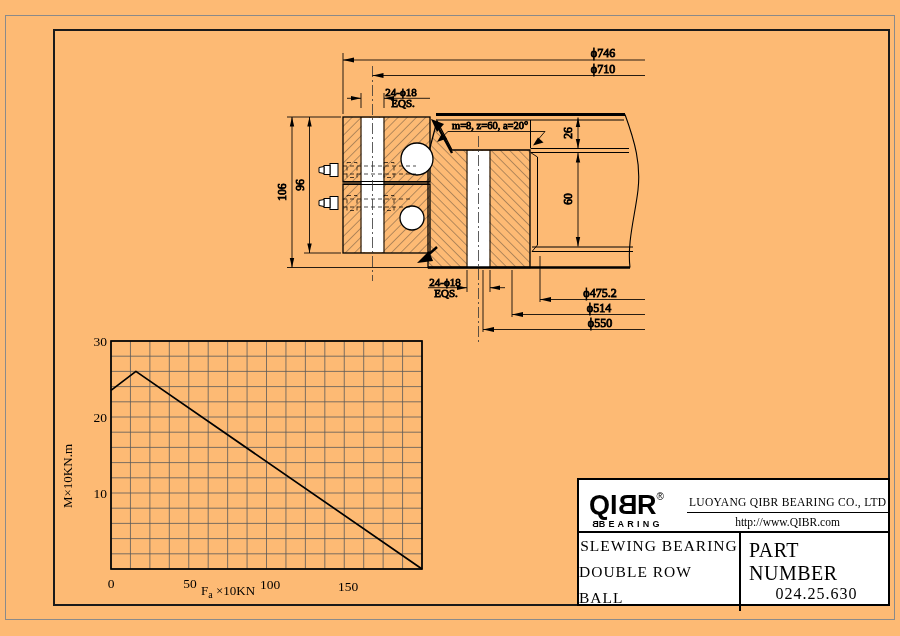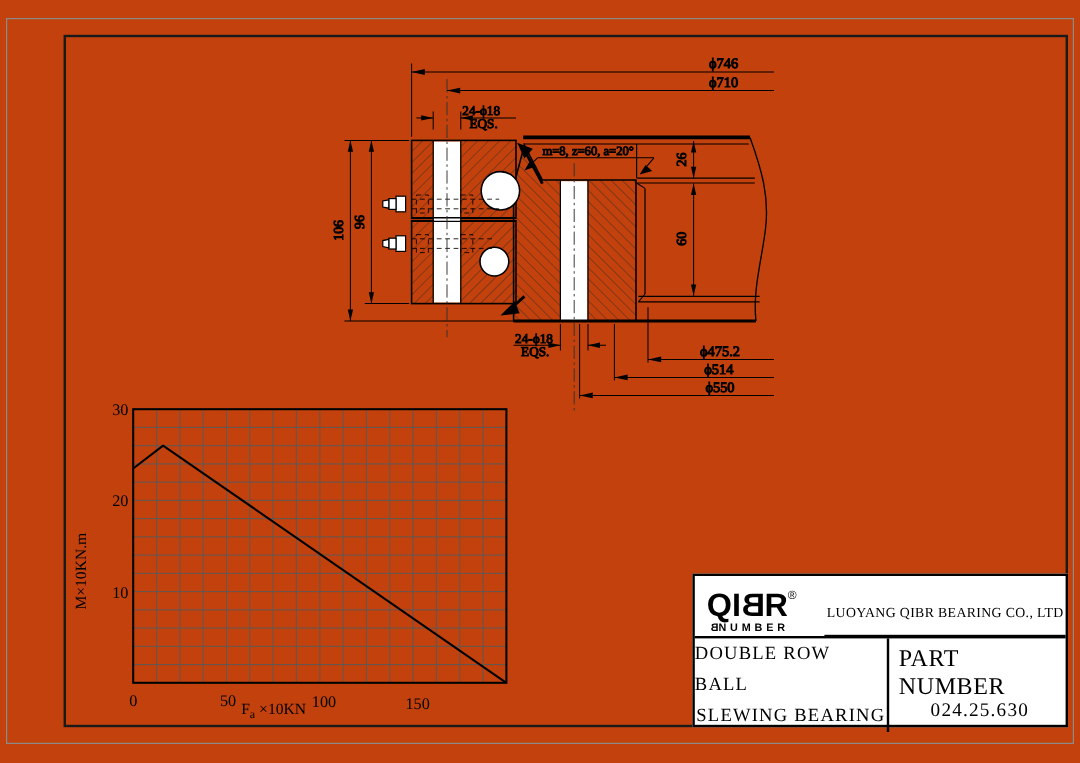--- a/index.html
+++ b/index.html
@@ -1,17 +1,17 @@
 <!DOCTYPE html>
 <html><head>
 <meta charset="utf-8">
 <style>
   html,body{margin:0;padding:0;background:#e8e8e8;}
   *{box-sizing:border-box;}
-  .canvas{position:relative;width:900px;height:636px;background:#c2410c;overflow:hidden;
+  .canvas{position:relative;width:900px;height:636px;background:#fdba74;overflow:hidden;
           font-family:"Liberation Serif","DejaVu Serif",serif;color:#000;}
   .outer-border{position:absolute;left:5px;top:15px;width:890px;height:605px;border:1px solid #8a8a8a;}
   .inner-frame{position:absolute;left:53px;top:29px;width:837px;height:577px;border:2px solid #1a1a1a;}
   svg text{font-family:"Liberation Serif","DejaVu Serif",serif;fill:#000;}
   
   .title-block{position:absolute;left:577px;top:478px;width:313px;height:128px;border:2px solid #000;
                background:#fff;display:flex;flex-direction:column;}
   .tb-row1{display:flex;flex:0 0 52px;border-bottom:2px solid #000;}
   .tb-logo{flex:0 0 108px;padding:3px 2px 2px 10px;}
   .logo-word{font-family:"Liberation Sans","DejaVu Sans",sans-serif;font-weight:900;font-size:27px;
@@ -278,30 +278,31 @@
 
       <text font-size="13" text-anchor="middle" transform="rotate(-90 72 476)" x="72" y="476">M×10KN.m</text>
       <text x="228" y="595" font-size="13" text-anchor="middle"><tspan>F</tspan><tspan dy="3" font-size="10">a</tspan><tspan dy="-3"> ×10KN</tspan></text>
     </g>
   </svg>
 
   <div class="title-block">
     <div class="tb-row1">
       <div class="tb-logo">
         <div class="logo-word"><span>Q</span><span>I</span><span class="flip">B</span><span>R</span><span class="logo-reg">®</span></div>
-        <div class="logo-sub"><span class="flip">B</span><span>NUMBER</span></div>
+        <div class="logo-sub"><span class="flip">B</span><span>BEARING</span></div>
       </div>
       <div class="tb-company">
         <div class="tb-company-line1">LUOYANG QIBR BEARING CO., LTD</div>
+        <div class="tb-company-line2">http://www.QIBR.com</div>
       </div>
     </div>
     <div class="tb-row2">
       <div class="tb-product">
+        <div>SLEWING BEARING</div>
         <div>DOUBLE ROW BALL</div>
-        <div>SLEWING BEARING</div>
       </div>
       <div class="tb-part">
         <div class="tb-part-label">PART NUMBER</div>
         <div class="tb-part-number">024.25.630</div>
       </div>
     </div>
   </div>
 
 </div>
 

